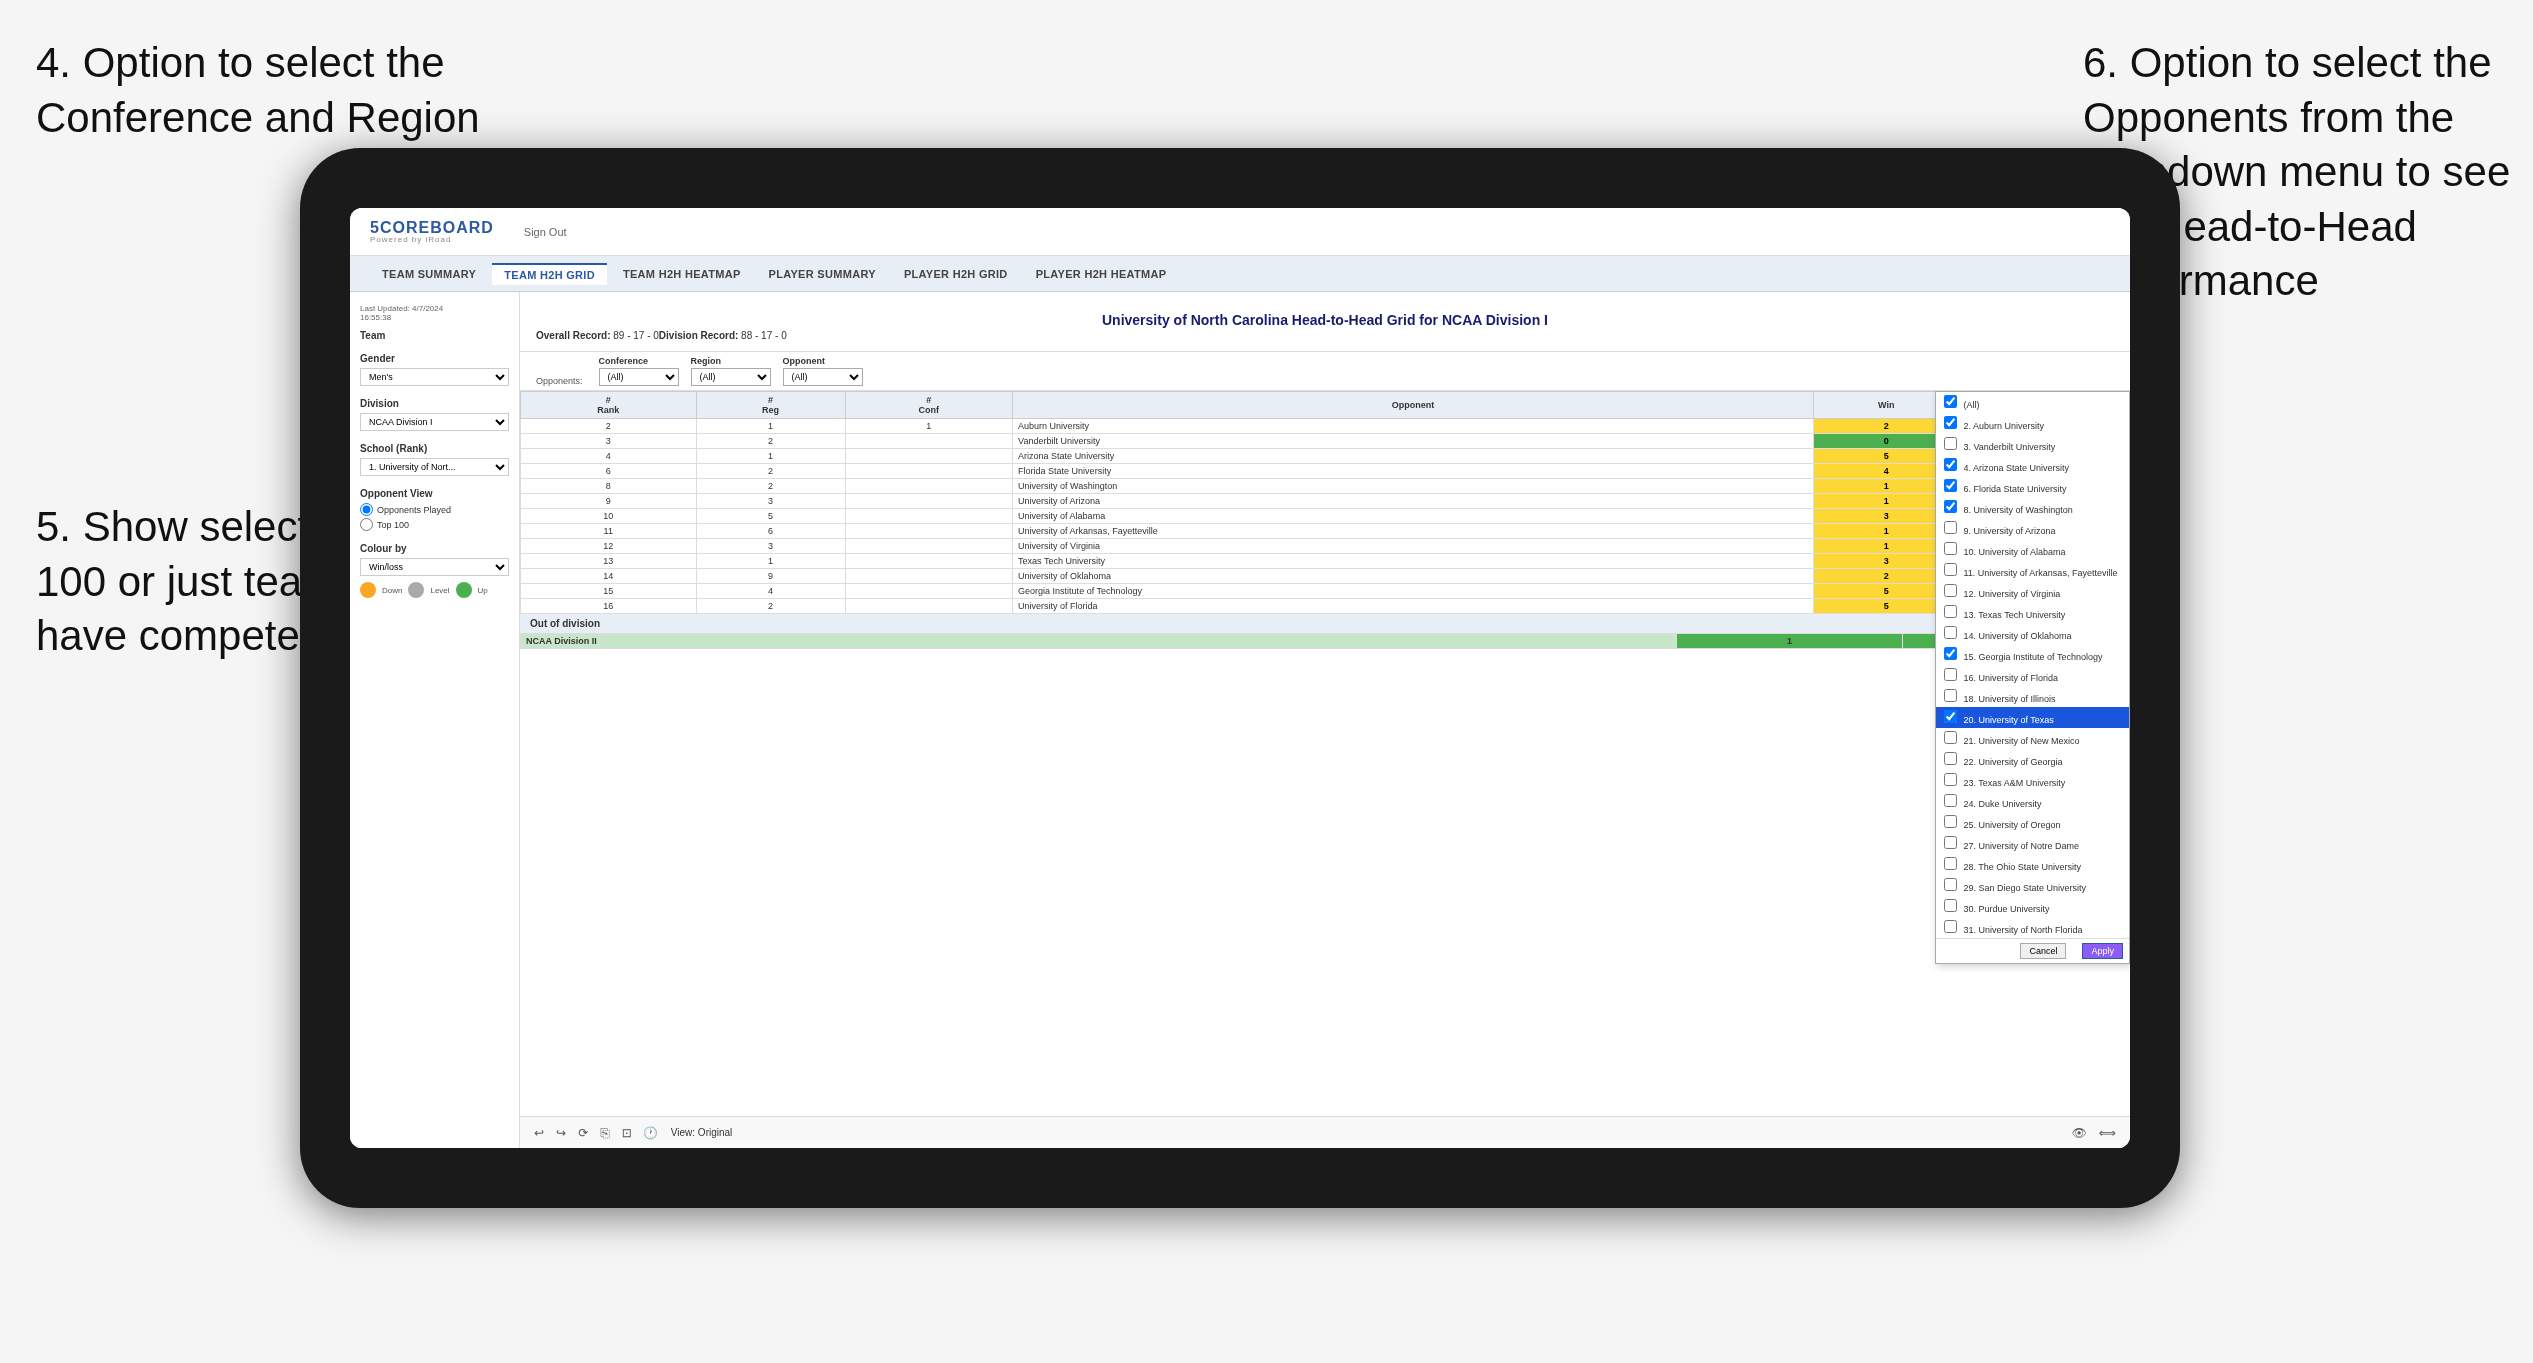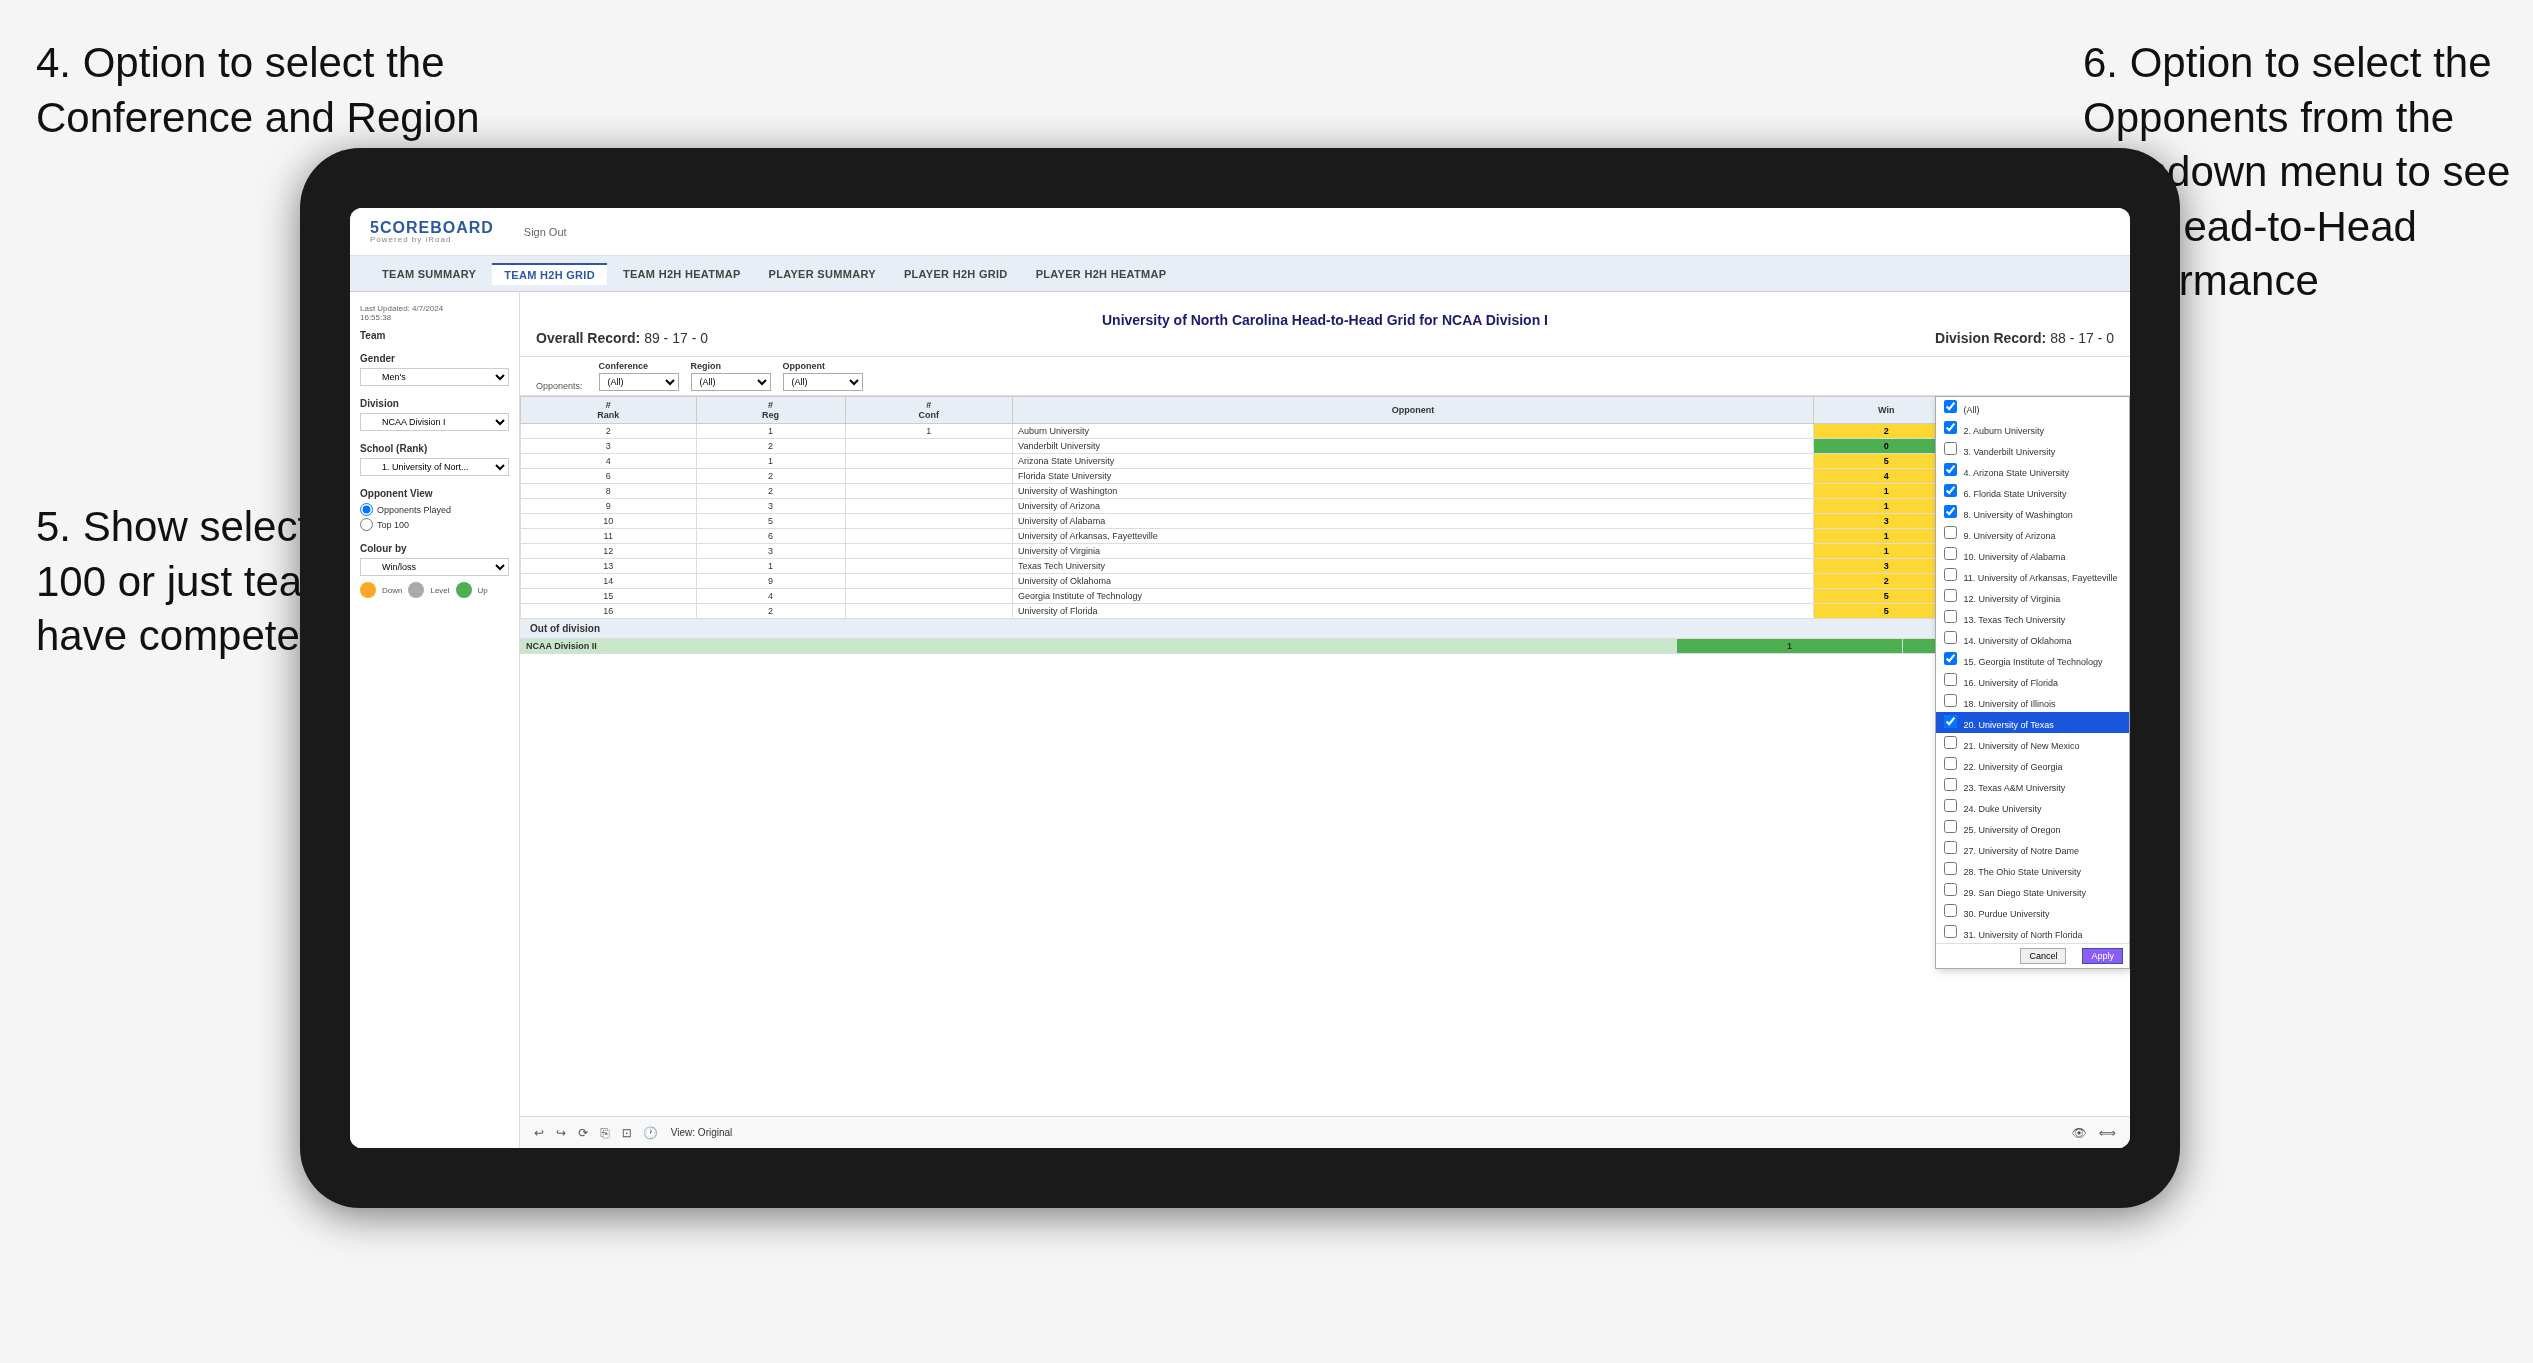--- a/index.html
+++ b/index.html
@@ -173,21 +173,21 @@
     .sidebar-label {
       font-size: 10px;
       font-weight: 700;
       color: #333;
       margin-bottom: 4px;
     }
 
     .sidebar-select {
       width: 100%;
       font-size: 9px;
-      padding: 2px 17px;
+      padding: 2px 4px;
       border: 1px solid #ccc;
       background: #fff;
     }
 
     .opponent-view-label {
       font-size: 10px;
       font-weight: 700;
       color: #333;
       margin-bottom: 4px;
     }
@@ -268,22 +268,21 @@
     .grid-title {
       font-size: 14px;
       font-weight: 700;
       color: #1a1a6e;
       text-align: center;
       margin-bottom: 2px;
     }
 
     .grid-subtitle-row {
       display: flex;
-      justify-content: space-between;
-      font-size: 14px;
+      font-size: 10px;
       color: #333;
       margin-bottom: 6px;
     }
 
     .grid-header-inner {
       position: relative;
       text-align: center;
     }
 
     

